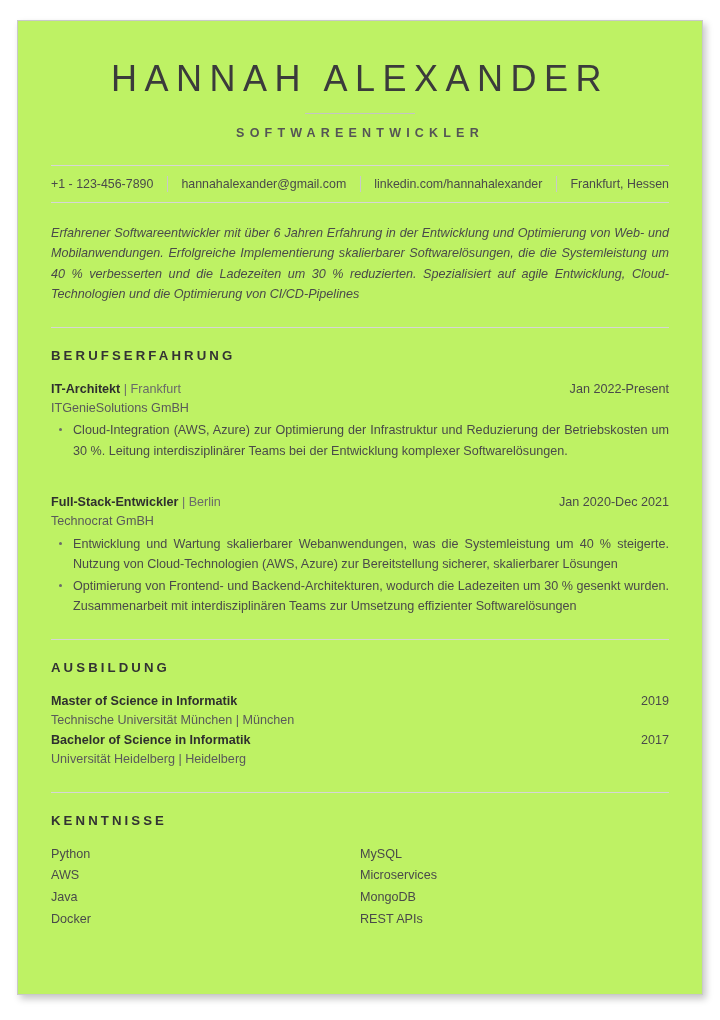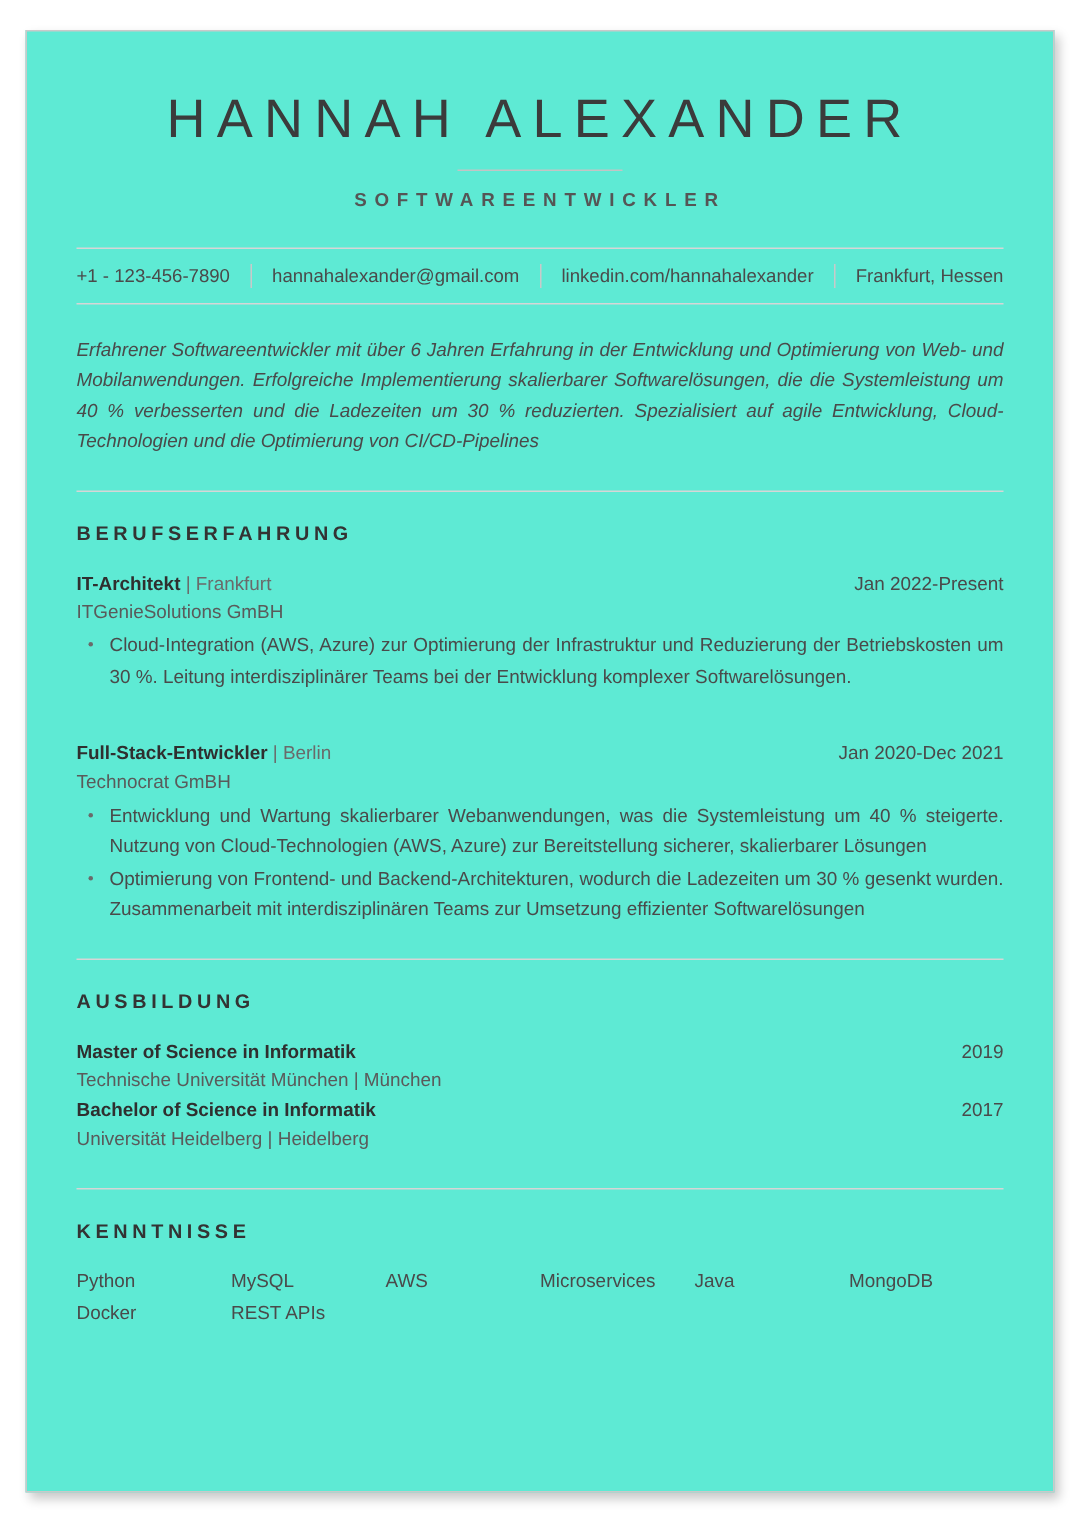--- a/index.html
+++ b/index.html
@@ -12,21 +12,21 @@
     background: #ffffff;
     font-family: "Liberation Sans", sans-serif;
     overflow: hidden;
   }
   #resume-page {
     position: absolute;
     left: 17px;
     top: 20px;
     width: 686px;
     height: 975px;
-    background: #5eead4;
+    background: #bef264;
     border: 1px solid #c9c9c9;
     box-sizing: border-box;
     box-shadow: 3px 4px 7px rgba(0,0,0,0.22);
     overflow: hidden;
   }
   #resume-inner {
     padding: 0 33px;
   }
 
   
@@ -168,21 +168,21 @@
   .edu-year { color: #4a4a4a; }
   .edu-school {
     font-size: 12.6px;
     color: #5a5a5a;
     line-height: 1.55;
   }
 
   
   .skills-grid {
     display: grid;
-    grid-template-columns: repeat(6, 1fr);
+    grid-template-columns: repeat(2, 1fr);
     row-gap: 3px;
     column-gap: 0;
   }
   .skill {
     font-size: 12.6px;
     color: #4a4a4a;
     line-height: 1.5;
   }
 </style>
 </head>

